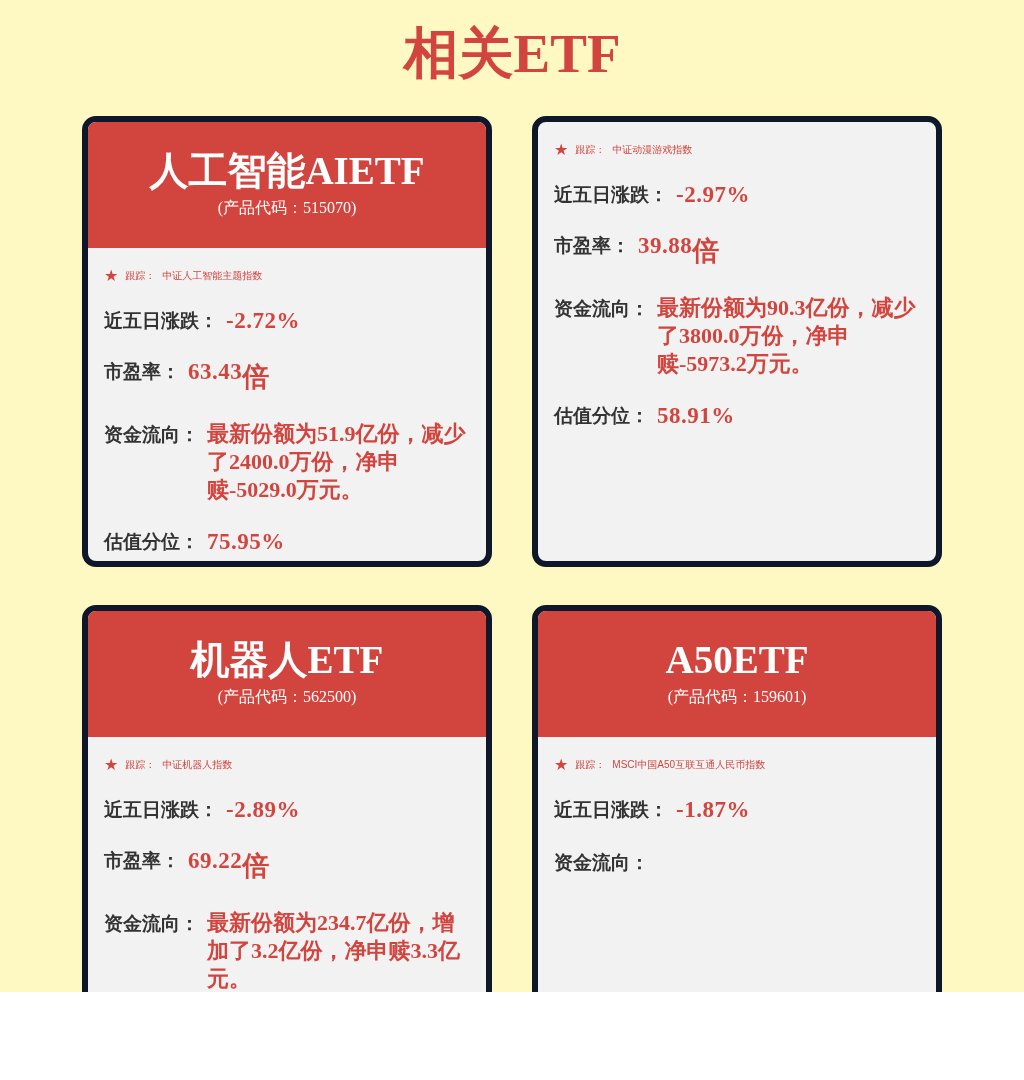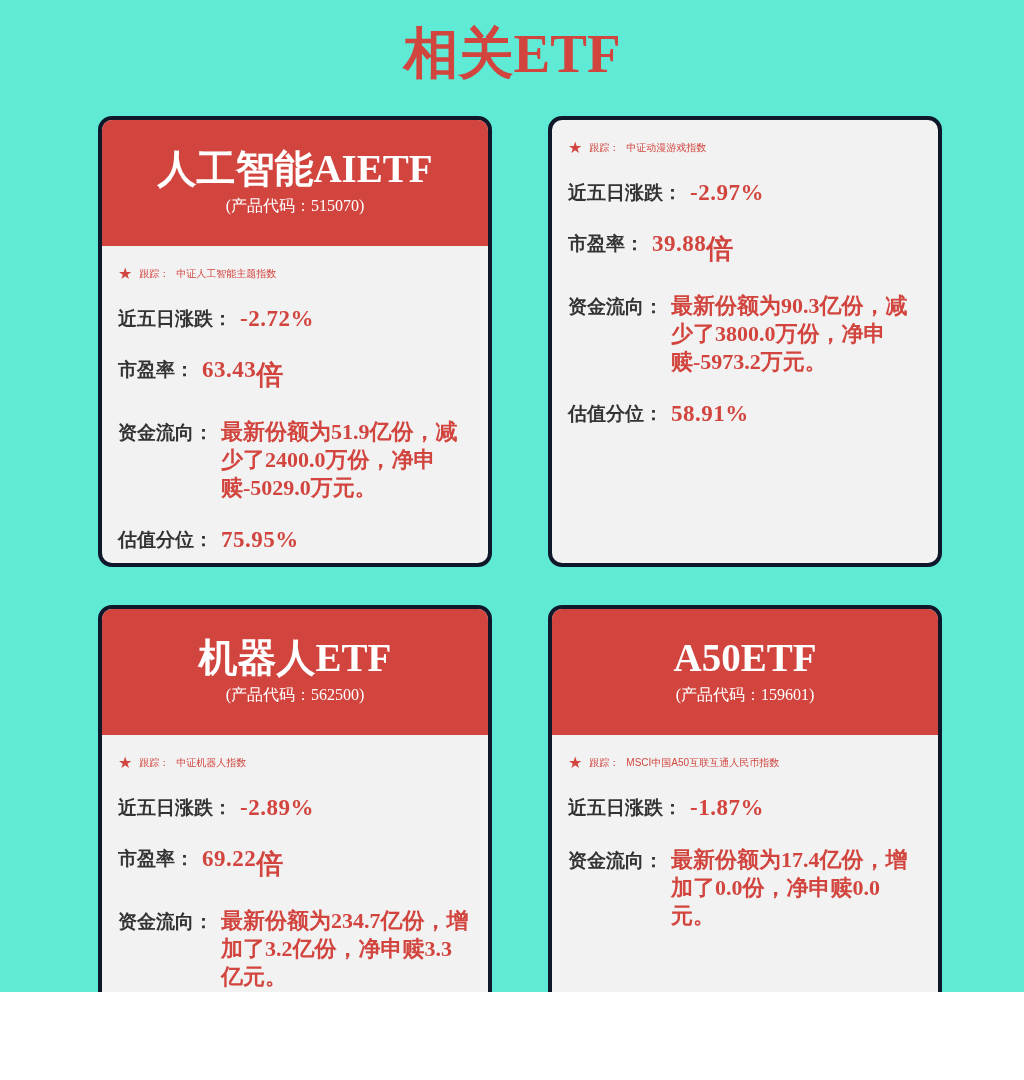--- a/index.html
+++ b/index.html
@@ -8,21 +8,21 @@
     background: #ffffff;
     width: 1024px;
     height: 1080px;
     font-family: "Liberation Sans", sans-serif;
     -webkit-font-smoothing: antialiased;
   }
   .page {
     width: 1024px;
     height: 992px;
     overflow: hidden;
-    background: #5eead4;
+    background: #fef9c3;
   }
   .page-title {
     text-align: center;
     margin-top: 14px;
     height: 78px;
     line-height: 78px;
     color: #d2453f;
     font-weight: bold;
     white-space: nowrap;
   }
@@ -38,26 +38,25 @@
   }
   .grid {
     margin: 24px 82px 0 82px;
     display: grid;
     grid-template-columns: 1fr 1fr;
     column-gap: 40px;
     row-gap: 38px;
     grid-auto-rows: 451px;
   }
   .card {
-    border: 4px solid #0f172a;
+    border: 6px solid #0f172a;
     border-radius: 14px;
     background: #f2f2f2;
     overflow: hidden;
     box-sizing: border-box;
-    margin-left: 16px;
   }
   .card-header {
     background: #d2453f;
     height: 126px;
     display: flex;
     flex-direction: column;
     align-items: center;
     justify-content: center;
     color: #ffffff;
     gap: 8px;
@@ -257,19 +256,18 @@
           <span class="star">★</span>
           <span class="track-text">跟踪：</span>
           <span class="track-text">MSCI中国A50互联互通人民币指数</span>
         </div>
         <div class="data-row">
           <span class="row-label">近五日涨跌：</span>
           <span class="row-value">-1.87%</span>
         </div>
         <div class="data-row flow-row">
           <span class="row-label">资金流向：</span>
-          <span class="flow-value">最新份额为17.4亿份，增加了0.0份，净申赎0.0元。</span>
         </div>
       </div>
     </div>
 
   </div>
 </div>
 
 </body></html>

